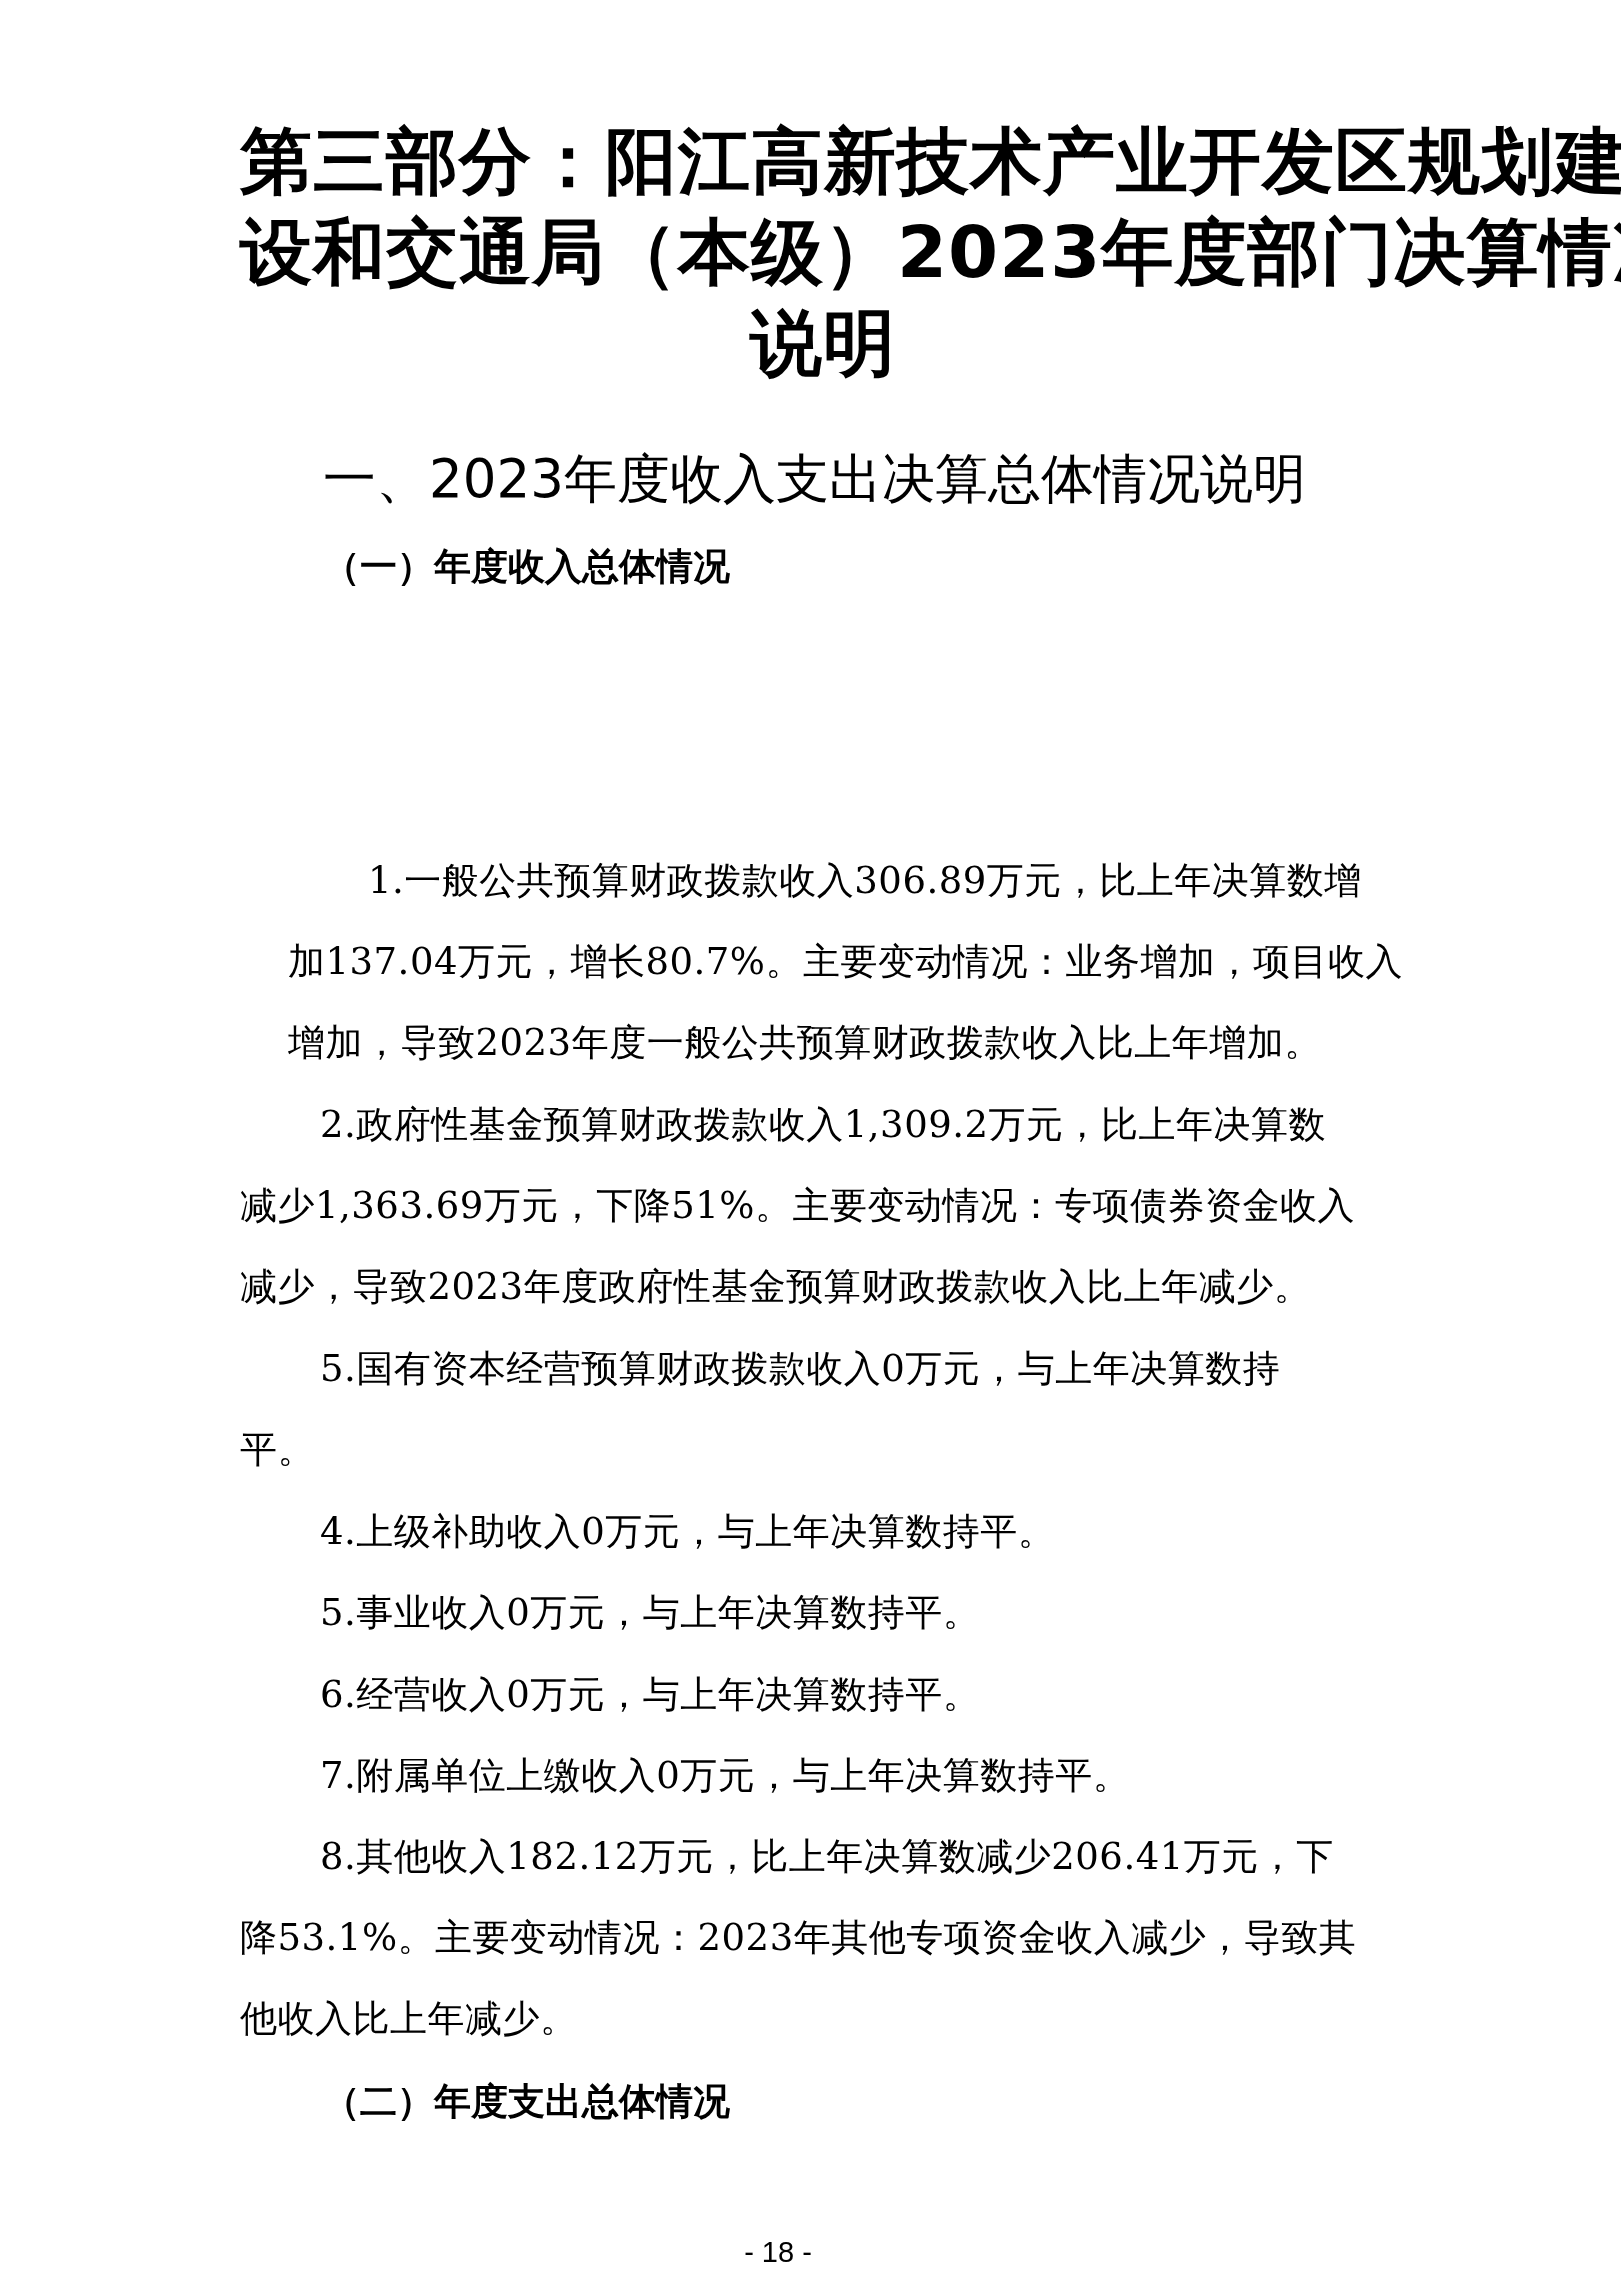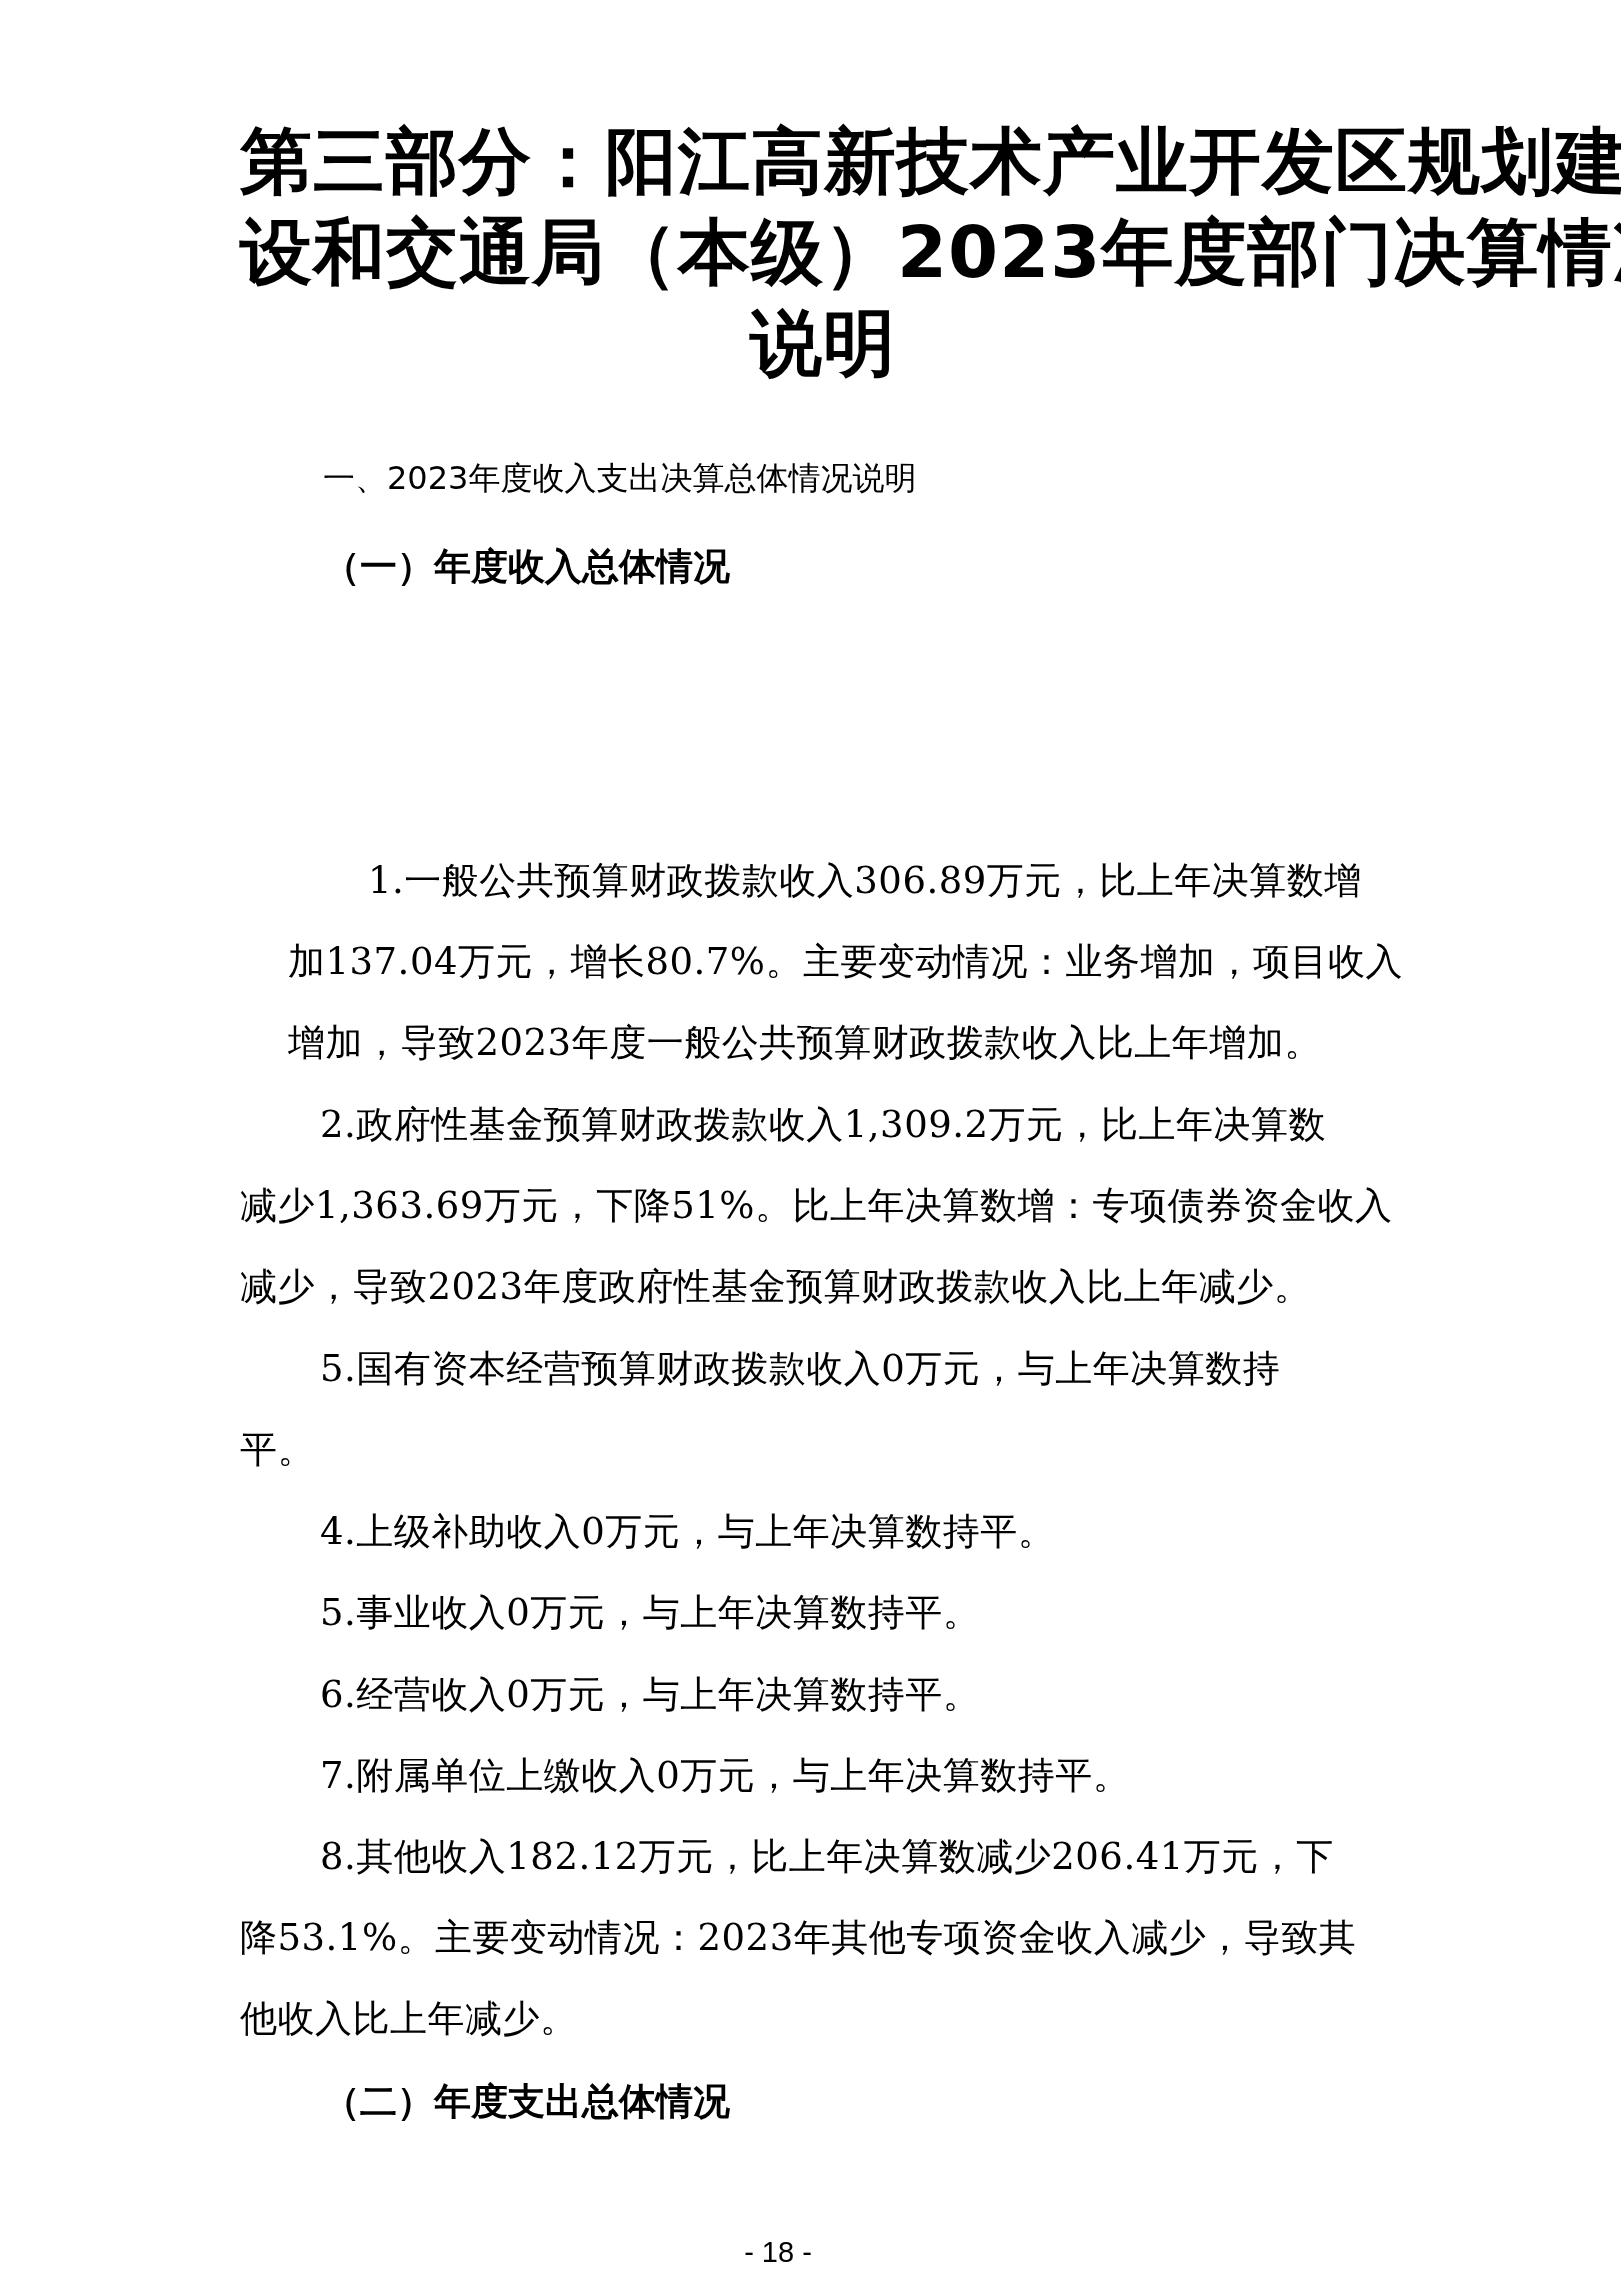--- a/index.html
+++ b/index.html
@@ -32,21 +32,21 @@
     line-height: 91px;
     text-align: center;
     letter-spacing: 1px;
   }
   .title .line { display: block; white-space: nowrap; }
   .h1 {
     position: absolute;
     left: 323px;
     top: 449px;
     font-family: "DejaVu Sans", "Liberation Sans", sans-serif;
-    font-size: 32px;
+    font-size: 53px;
     line-height: 59px;
     white-space: nowrap;
   }
   .h2 {
     position: absolute;
     left: 323px;
     font-family: Liberation Sans, sans-serif;
     font-weight: bold;
     font-size: 37px;
     line-height: 59px;
@@ -92,21 +92,21 @@
 
 
   <div class="body-text" style="top:840px;margin-left:48px;">
     <span class="l indent">1.一般公共预算财政拨款收入306.89万元，比上年决算数增</span>
     <span class="l">加137.04万元，增长80.7%。主要变动情况：业务增加，项目收入</span>
     <span class="l">增加，导致2023年度一般公共预算财政拨款收入比上年增加。</span>
   </div>
 
   <div class="body-text" style="top:1084px;">
     <span class="l indent">2.政府性基金预算财政拨款收入1,309.2万元，比上年决算数</span>
-    <span class="l">减少1,363.69万元，下降51%。比上年决算数增：专项债券资金收入</span>
+    <span class="l">减少1,363.69万元，下降51%。主要变动情况：专项债券资金收入</span>
     <span class="l">减少，导致2023年度政府性基金预算财政拨款收入比上年减少。</span>
   </div>
 
   <div class="body-text" style="top:1328px;">
     <span class="l indent">5.国有资本经营预算财政拨款收入0万元，与上年决算数持</span>
     <span class="l">平。</span>
   </div>
 
   <div class="body-text" style="top:1491px;">
     <span class="l indent">4.上级补助收入0万元，与上年决算数持平。</span>

